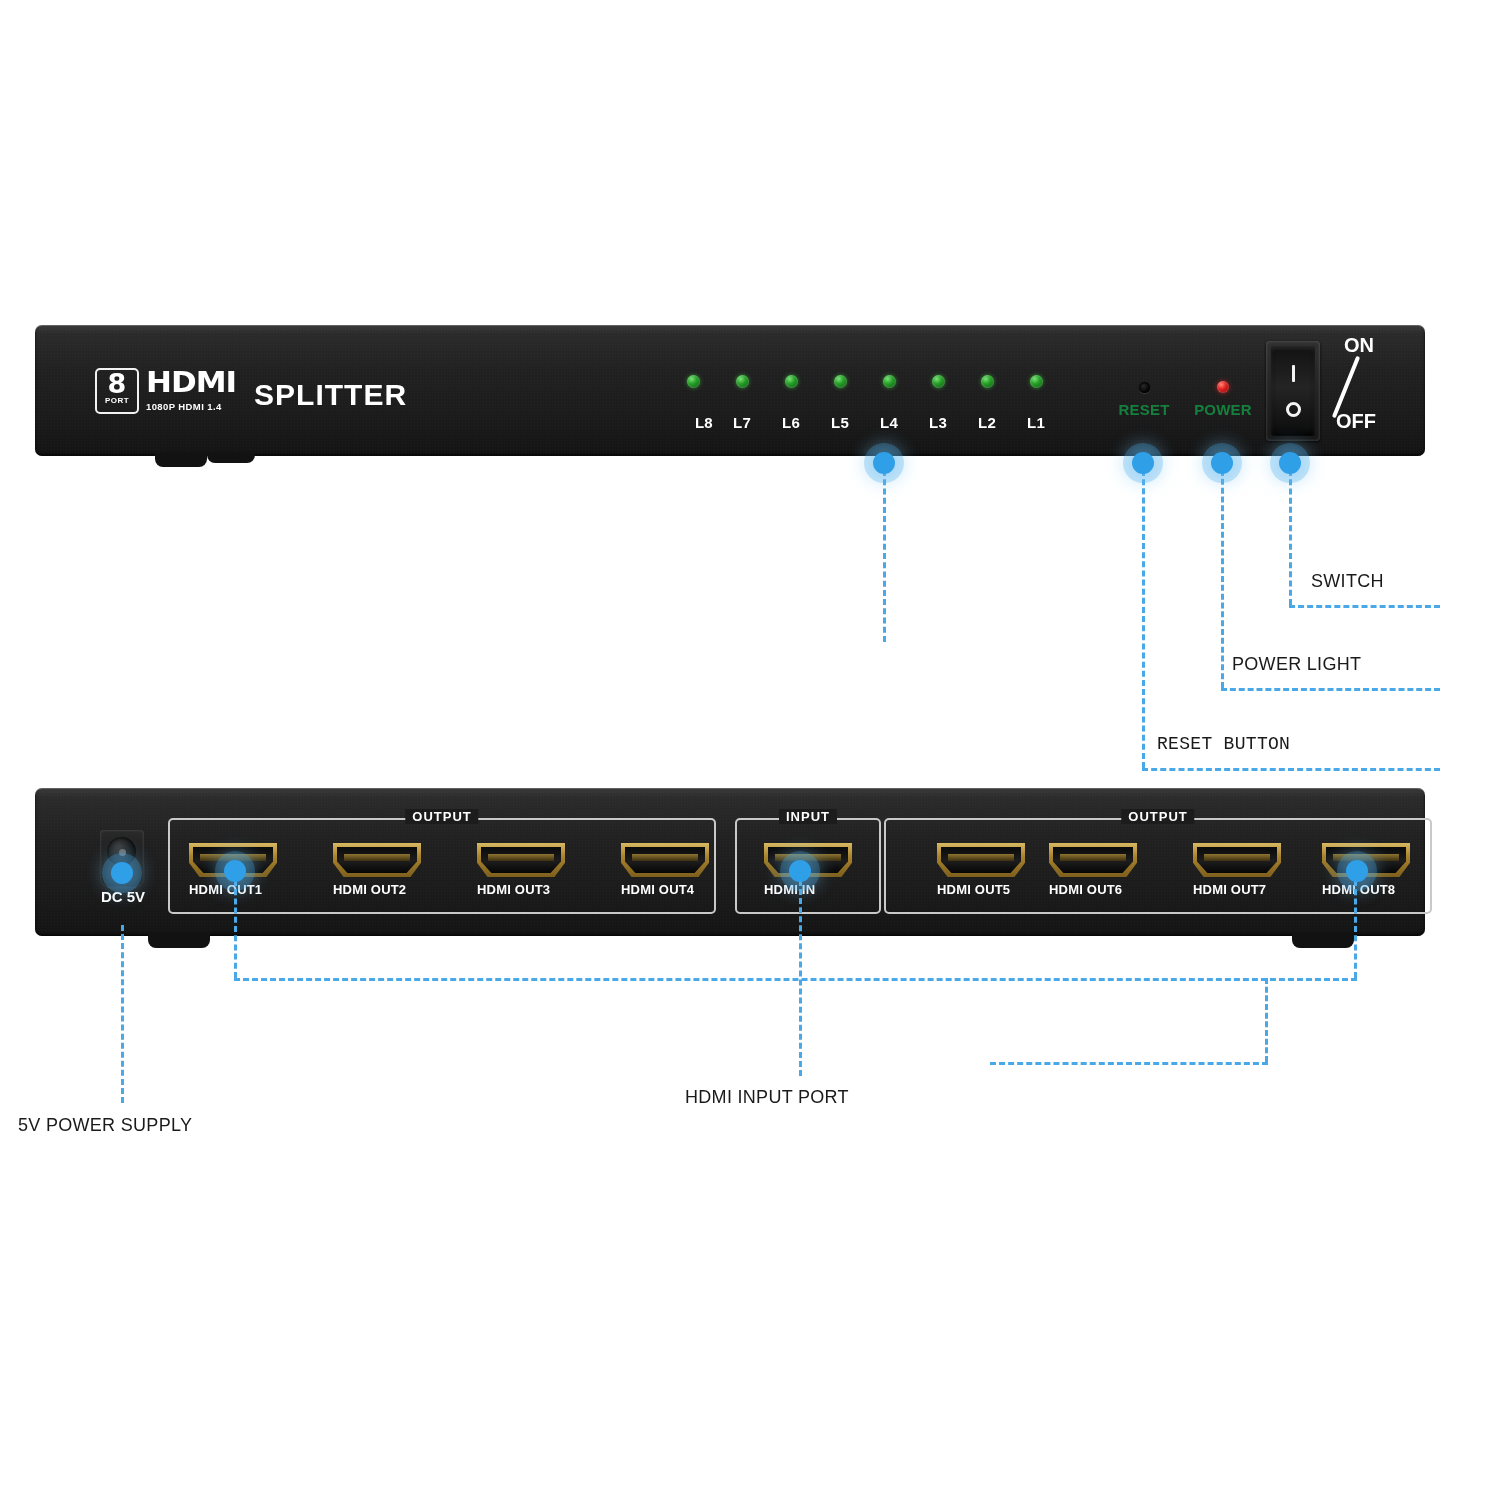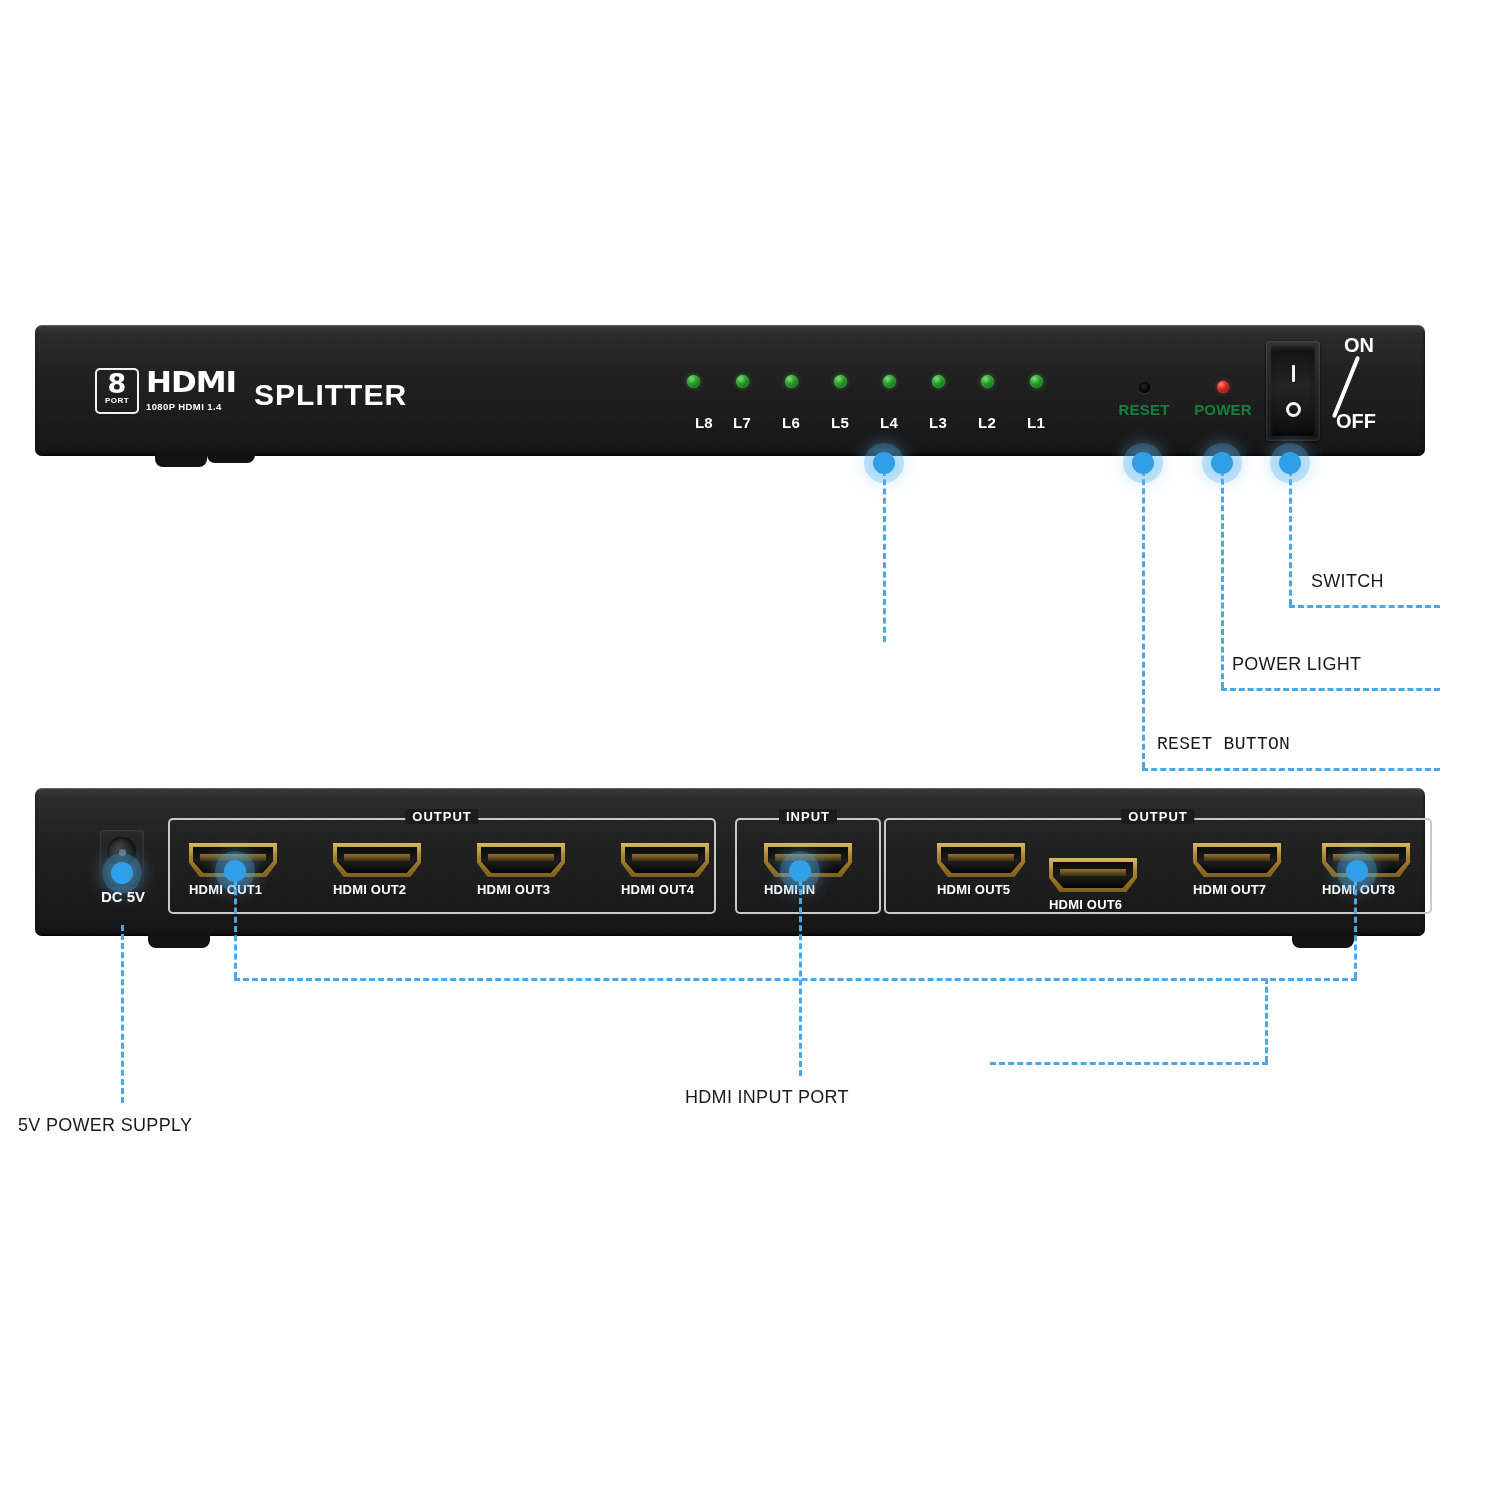--- a/index.html
+++ b/index.html
@@ -259,21 +259,21 @@
     <div class="hdmi-label">HDMI IN</div>
   </div>
 
   <div class="port-group" style="left:884px;width:548px;">
     <span class="pg-title">OUTPUT</span>
   </div>
   <div class="hdmi" style="left:905px;margin-left:32px;">
     <div class="hdmi-port"></div>
     <div class="hdmi-label">HDMI OUT5</div>
   </div>
-  <div class="hdmi" style="left:1049px;margin-top:15px;">
+  <div class="hdmi" style="left:1049px;">
     <div class="hdmi-port"></div>
     <div class="hdmi-label">HDMI OUT6</div>
   </div>
   <div class="hdmi" style="left:1193px;">
     <div class="hdmi-port"></div>
     <div class="hdmi-label">HDMI OUT7</div>
   </div>
   <div class="hdmi" style="left:1322px;">
     <div class="hdmi-port"></div>
     <div class="hdmi-label">HDMI OUT8</div>

